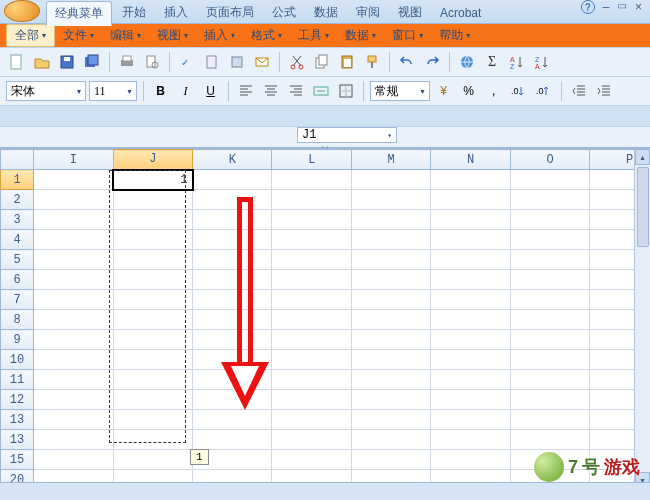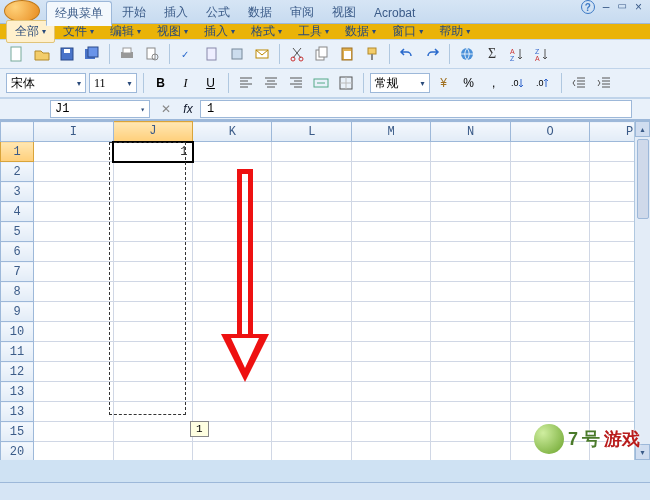--- a/index.html
+++ b/index.html
@@ -45,21 +45,21 @@
     margin-left: auto; display:flex; gap:8px; padding-right:8px; color:#3b5b88;
   }
   .help-circle {
     width:14px;height:14px;border-radius:50%;border:1px solid #3b78c4;
     display:inline-flex;align-items:center;justify-content:center;
     color:#3b78c4;font-weight:bold;font-size:10px;
   }
   
   .menurow {
     display:flex; align-items:center;
-    background:#eab308; height:16px; padding:0 6px;
+    background:#f97316; height:24px; padding:0 6px;
     border-bottom:1px solid #c0d4ea;
   }
   .menuitem {
     display:flex;align-items:center;gap:3px;
     padding:2px 8px;color:#2a4a7a;cursor:pointer;
   }
   .menuitem.accent { background:#fff0cc;border:1px solid #e0c47a;border-radius:2px;}
   .dd { font-size:8px; color:#2a4a7a;}
   
   .toolbar {
@@ -81,21 +81,22 @@
     display:inline-flex;align-items:center;padding:0 4px;
     min-width:60px;justify-content:space-between;font-family:"SimSun";gap:22px;
   }
   .combo.small{min-width:40px;}
   
   .formulabar {
     display:flex;align-items:center;
     background:#e9f1fa;height:22px;
     border-top:1px solid #c0d4ea;
     border-bottom:1px solid #9db8d9;
-    margin-top:0;
+    margin-top:20px;
+    flex-direction:column;
   }
   .namebox {
     width:100px;height:18px;border:1px solid #9db8d9;background:#fff;
     margin:0 6px 0 50px;display:flex;align-items:center;justify-content:space-between;
     padding:0 4px;font-family:"Courier New",monospace;
   }
   .fx {
     width:24px;text-align:center;font-style:italic;color:#0f172a;
   }
   .formula-input {
@@ -216,20 +217,21 @@
 </style>
 </head>
 <body>
 
 <div class="tabbar">
   <div class="office-btn"></div>
   <div class="tabs">
     <div class="tab active">经典菜单</div>
     <div class="tab">开始</div>
     <div class="tab">插入</div>
+    <div class="tab">页面布局</div>
     <div class="tab">公式</div>
     <div class="tab">数据</div>
     <div class="tab">审阅</div>
     <div class="tab">视图</div>
     <div class="tab">Acrobat</div>
   </div>
   <div class="tabbar-right">
     <span class="help-circle">?</span>
     <span>–</span>
     <span style="font-size:10px">▭</span>

